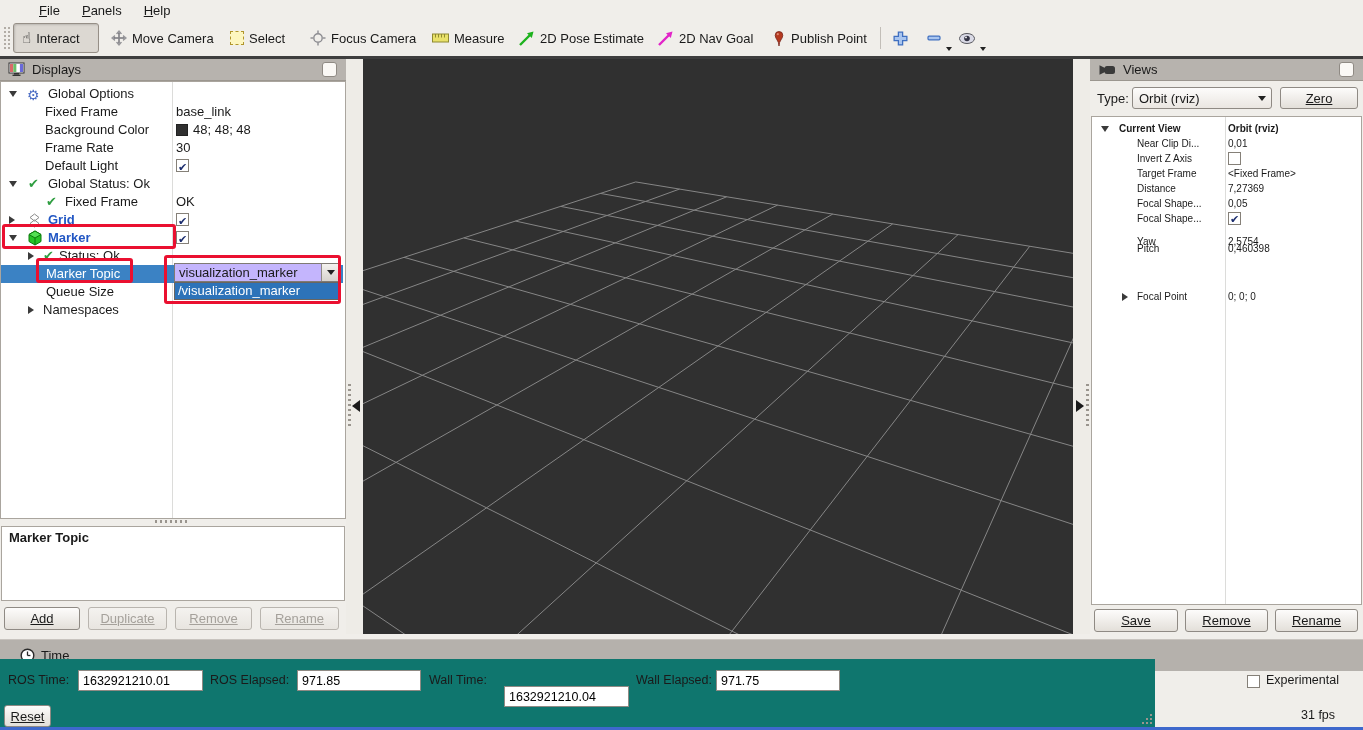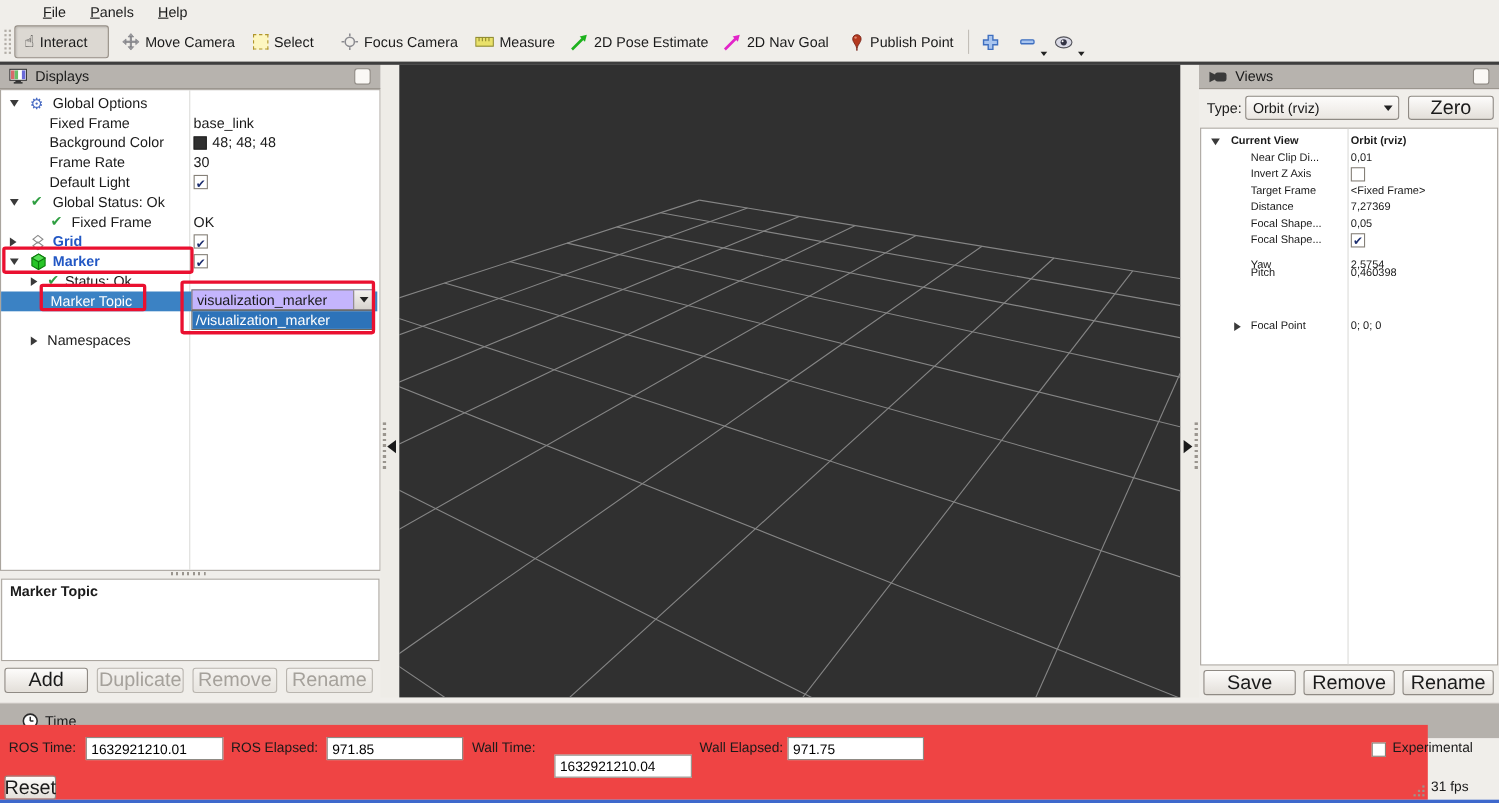--- a/index.html
+++ b/index.html
@@ -33,21 +33,21 @@
   
   .phdr { position:absolute; height:22px; background:#b7b3ae; border-bottom:1px solid #9b968f;
     display:flex; align-items:center; gap:7px; padding-left:8px; }
   .float-btn { position:absolute; top:3px; width:15px; height:15px; background:#faf8f5;
     border:1px solid #8f8a84; border-radius:3px; }
   .whitebox { position:absolute; background:#fff; border:1px solid #aaa59e; }
   .vdiv { position:absolute; width:1px; background:#dcdcda; }
 
   .btn { position:absolute; height:23px; background:linear-gradient(#fdfcfb,#e3dfd9);
     border:1px solid #8f8a84; border-radius:3px; display:flex; align-items:center;
-    justify-content:center; font-size:18px; cursor:default; }
+    justify-content:center; font-size:13px; cursor:default;text-decoration:underline; }
   .btn.disabled { color:#a5a19b; border-color:#b9b5af; background:linear-gradient(#f4f2ef,#e8e5e0); }
 
   .cb { position:absolute; width:13px; height:13px; background:#fff; border:1px solid #858078; }
   .cb.checked::after { content:"✔"; position:absolute; left:1px; top:-1px; color:#1c2d6e;
     font-size:11px; font-family:"DejaVu Sans",sans-serif; }
 
   .exp { position:absolute; width:0; height:0; }
   .exp.down  { border-left:4px solid transparent; border-right:4px solid transparent; border-top:6px solid #3a3a3a; }
   .exp.right { border-top:4px solid transparent; border-bottom:4px solid transparent; border-left:6px solid #3a3a3a; }
 
@@ -81,21 +81,21 @@
   .vrow .val { position:absolute; left:136px; white-space:nowrap; }
   .vrow.hdr .lbl, .vrow.hdr .val { font-weight:bold; }
 
   
   #viewport { position:absolute; left:363px; top:59px; width:710px; height:575px; background:#303030; }
   .splitter { position:absolute; top:59px; width:17px; height:575px; background:#eeece7; }
 
   
   #time-hdr { position:absolute; left:0; top:639px; width:1363px; height:32px; background:#b5b1ac;
     border-top:1px solid #c8c4bf; display:flex; align-items:center; gap:6px; padding-left:20px; }
-  #time-body { position:absolute; left:0; top:659px; width:1298px; height:68px; background:#ef4444; }
+  #time-body { position:absolute; left:0; top:659px; width:1155px; height:68px; background:#0f766e; }
   .tfield { position:absolute; top:11px; height:21px; border:1px solid #8f8a84; background:#fff;
     font-family:"Liberation Sans","DejaVu Sans",sans-serif; font-size:12.5px; padding:0 4px; }
   .tlabel { position:absolute; top:14px; font-size:12.5px; white-space:nowrap; }
   #bottom-strip { position:absolute; left:0; top:727px; width:1363px; height:3px; background:#3e68cc; }
 
   svg.icon { display:block; }
 </style>
 </head>
 <body>
 
@@ -291,20 +291,23 @@
       <div class="drow" style="top:165px;">
         <span class="exp right" style="left:27px;top:5px;"></span>
         <span class="abs glyph-check" style="left:42px;top:0;">✔</span>
         <span class="lbl" style="left:58px;">Status: Ok</span>
       </div>
 
       <div class="drow sel" style="top:183px;">
         <span class="lbl" style="left:45px;">Marker Topic</span>
       </div>
 
+      <div class="drow" style="top:201px;">
+        <span class="lbl" style="left:45px;">Queue Size</span>
+      </div>
 
       <div class="drow" style="top:219px;">
         <span class="exp right" style="left:27px;top:5px;"></span>
         <span class="lbl" style="left:42px;">Namespaces</span>
       </div>
     </div>
 
     <div class="combo" style="left:174px;top:263px;width:167px;height:19px;">
       <span class="ctext">visualization_marker</span>
       <span class="cbtn">

